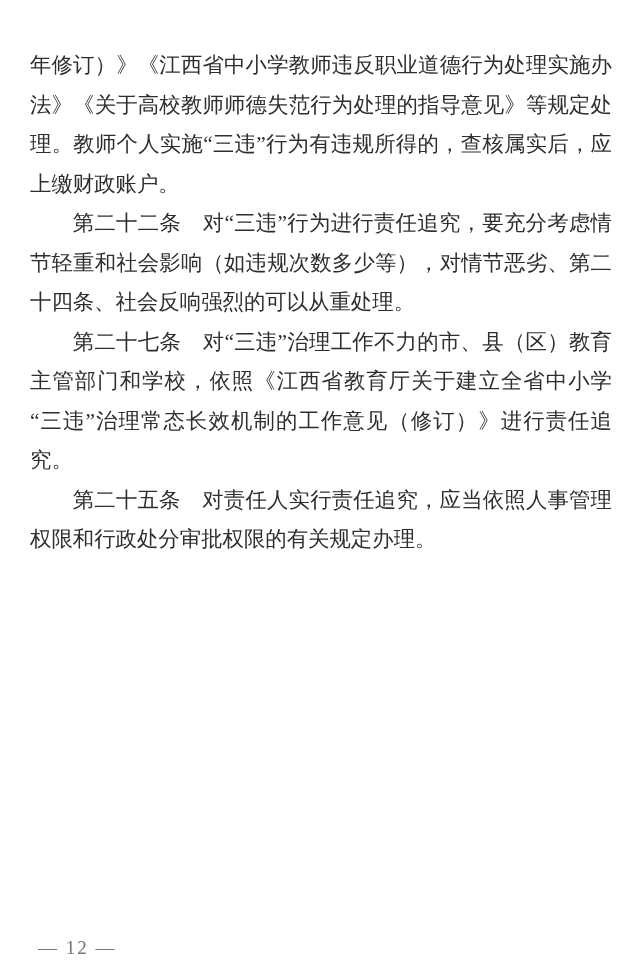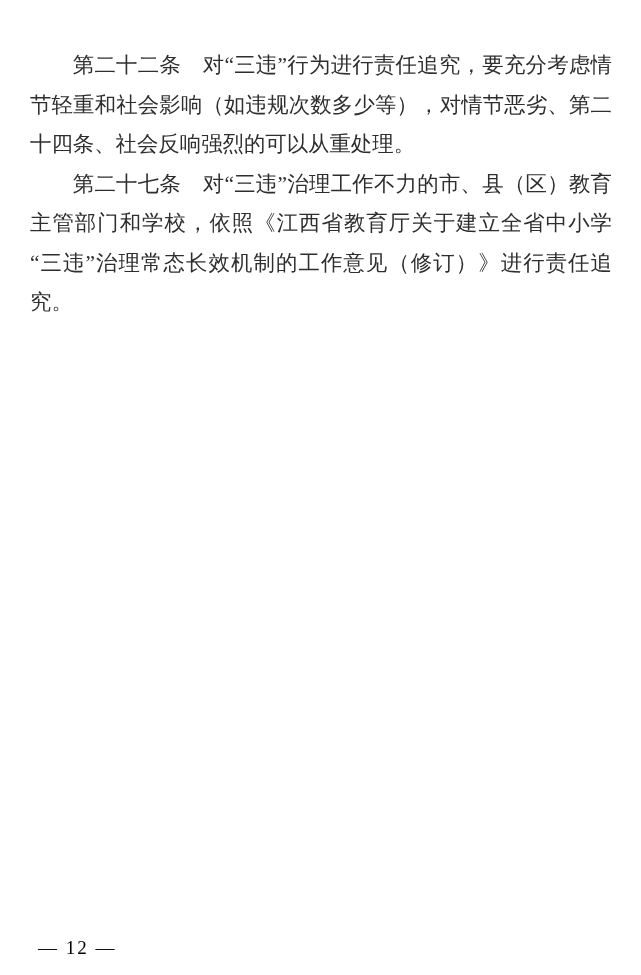--- a/index.html
+++ b/index.html
@@ -33,31 +33,33 @@
   }
   .doc-body p.indent {
     text-indent: 2em;
   }
   .page-footer {
     position: absolute;
     left: 38px;
     bottom: 16px;
     font-size: 19px;
     line-height: 22px;
-    color: #000000;
+    color: #737373;
     letter-spacing: 2px;
     white-space: pre;
   }
 </style>
 </head>
 <body>
 
 <div class="page">
 
   <main class="doc-body">
 
+  <p>年修订）》《江西省中小学教师违反职业道德行为处理实施办法》《关于高校教师师德失范行为处理的指导意见》等规定处理。教师个人实施“三违”行为有违规所得的，查核属实后，应上缴财政账户。</p>
       <p class="indent">第二十二条　对“三违”行为进行责任追究，要充分考虑情节轻重和社会影响（如违规次数多少等），对情节恶劣、第二十四条、社会反响强烈的可以从重处理。</p>
       <p class="indent">第二十七条　对“三违”治理工作不力的市、县（区）教育主管部门和学校，依照《江西省教育厅关于建立全省中小学“三违”治理常态长效机制的工作意见（修订）》进行责任追究。</p>
+      <p class="indent">第二十五条　对责任人实行责任追究，应当依照人事管理权限和行政处分审批权限的有关规定办理。</p>
     </main>
 
   <div class="page-footer">— 12 —</div>
 
 </div>
 
 </body></html>

